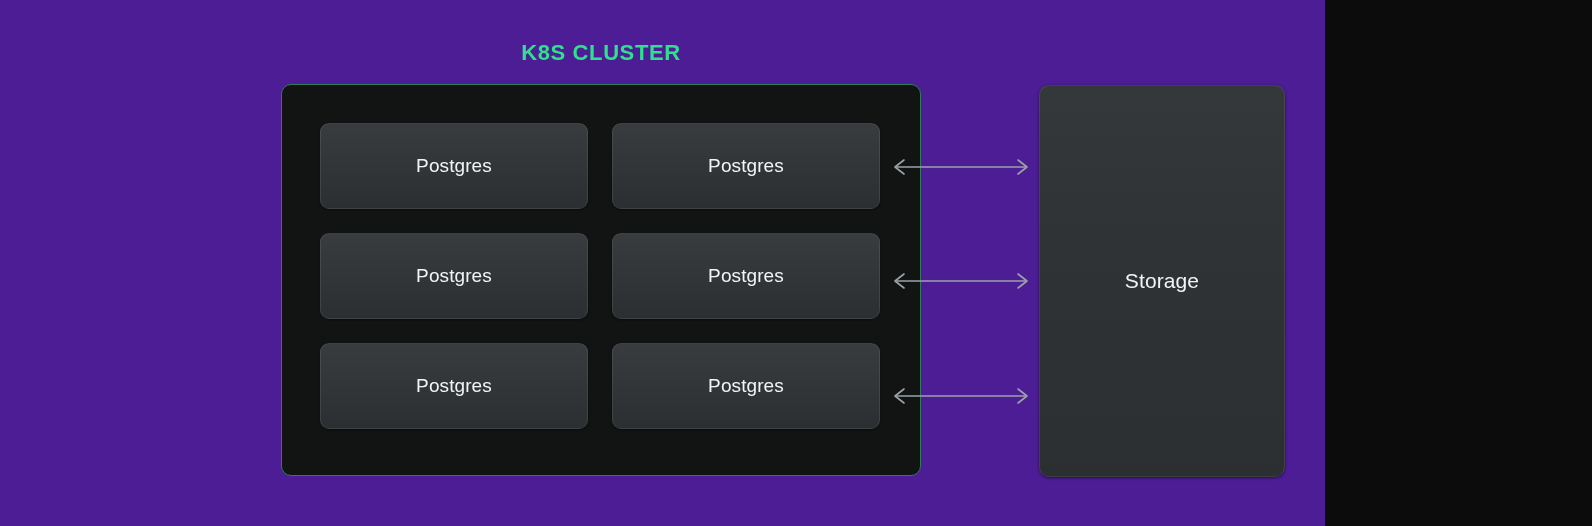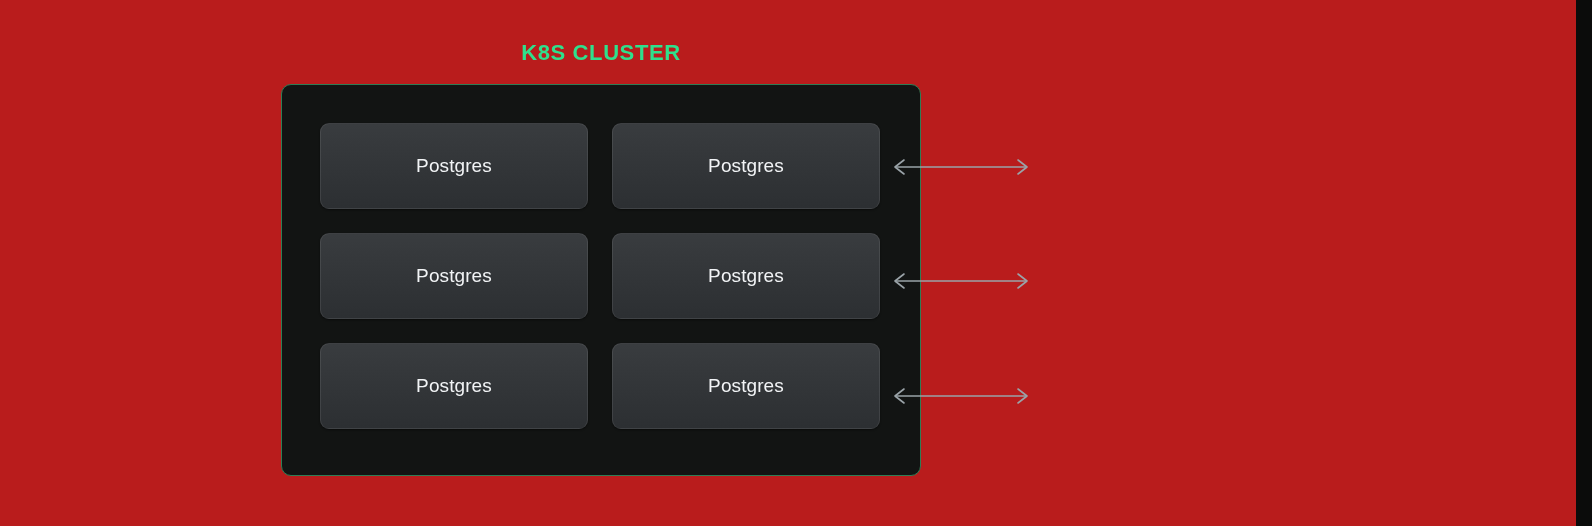--- a/index.html
+++ b/index.html
@@ -10,23 +10,24 @@
   body {
     width: 1592px;
     height: 526px;
     overflow: hidden;
     font-family: "Liberation Sans", sans-serif;
     -webkit-font-smoothing: antialiased;
   }
 
   .canvas {
     position: relative;
-    width: 1576px;
+    width: 1301px;
     height: 526px;
-    background: #b91c1c;
+    background: #4c1d95;
+    padding-left: 24px;
   }
 
   
   .cluster-title {
     position: absolute;
     left: 281px;
     top: 38px;
     width: 640px;
     text-align: center;
     color: #2fe08c;
@@ -158,14 +159,17 @@
   </div>
 
   <div class="connector" style="top:396px;">
     <svg viewBox="0 0 146 24" xmlns="http://www.w3.org/2000/svg">
       <line x1="8" y1="12" x2="138" y2="12" stroke="#9aa3a8" stroke-width="1.6"></line>
       <polyline points="16,5 7,12 16,19" fill="none" stroke="#9aa3a8" stroke-width="1.6" stroke-linecap="round" stroke-linejoin="round"></polyline>
       <polyline points="130,5 139,12 130,19" fill="none" stroke="#9aa3a8" stroke-width="1.6" stroke-linecap="round" stroke-linejoin="round"></polyline>
     </svg>
   </div>
 
+  <div class="storage-box">
+    <span>Storage</span>
+  </div>
 
 </div>
 
 </body></html>

